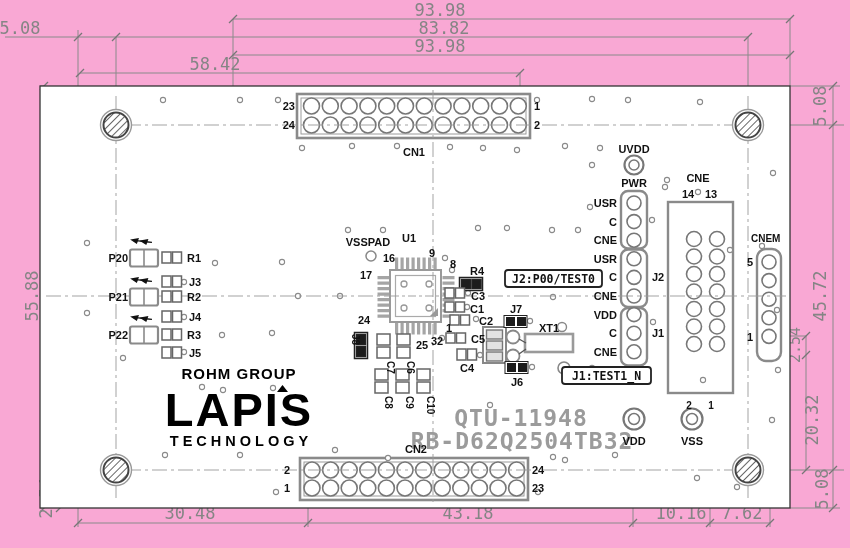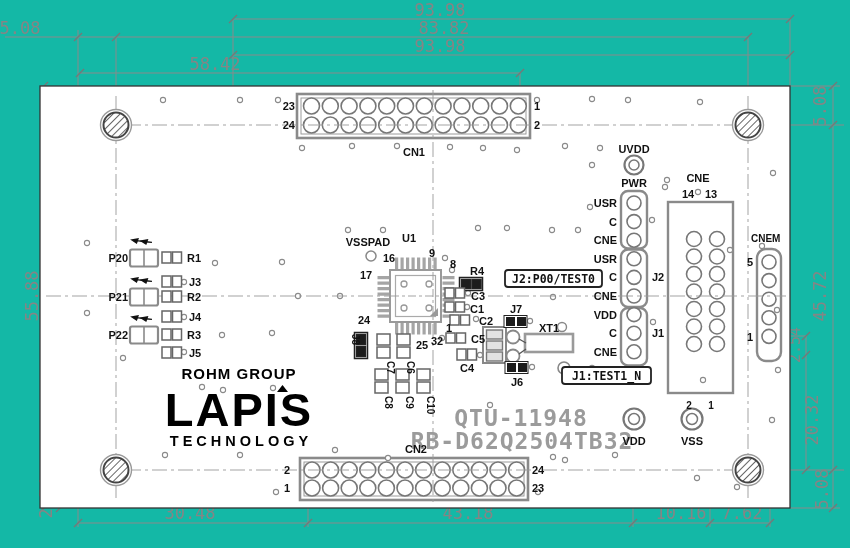--- a/index.html
+++ b/index.html
@@ -1,16 +1,16 @@
 <!DOCTYPE html>
 <html><head>
 <meta charset="utf-8">
 <style>
   html,body{margin:0;padding:0;background:#fff;}
-  .stage{position:relative;width:850px;height:548px;background:#14b8a6;overflow:hidden;}
+  .stage{position:relative;width:850px;height:548px;background:#f9a8d4;overflow:hidden;}
   svg{display:block;font-family:"Liberation Sans",sans-serif;}
   text{user-select:none;}
   .lbl{font-family:"Liberation Sans",sans-serif;font-weight:bold;font-size:11px;fill:#111;}
   .lbl10{font-family:"Liberation Sans",sans-serif;font-weight:bold;font-size:10px;fill:#111;}
   .dim{font-family:"DejaVu Sans Mono",monospace;font-size:17px;fill:#858585;}
   .dims{font-family:"DejaVu Sans Mono",monospace;font-size:15px;fill:#858585;}
   .code{font-family:"DejaVu Sans Mono",monospace;font-size:23px;font-weight:bold;fill:#9b9b9b;letter-spacing:1px;}
   .note{font-family:"DejaVu Sans Mono",monospace;font-size:11.5px;font-weight:bold;fill:#111;}
   .logoA{font-family:"Liberation Sans",sans-serif;font-weight:bold;font-size:15px;fill:#000;letter-spacing:1px;}
   .logoB{font-family:"Liberation Sans",sans-serif;font-weight:900;font-size:47px;fill:#000;letter-spacing:2px;}

